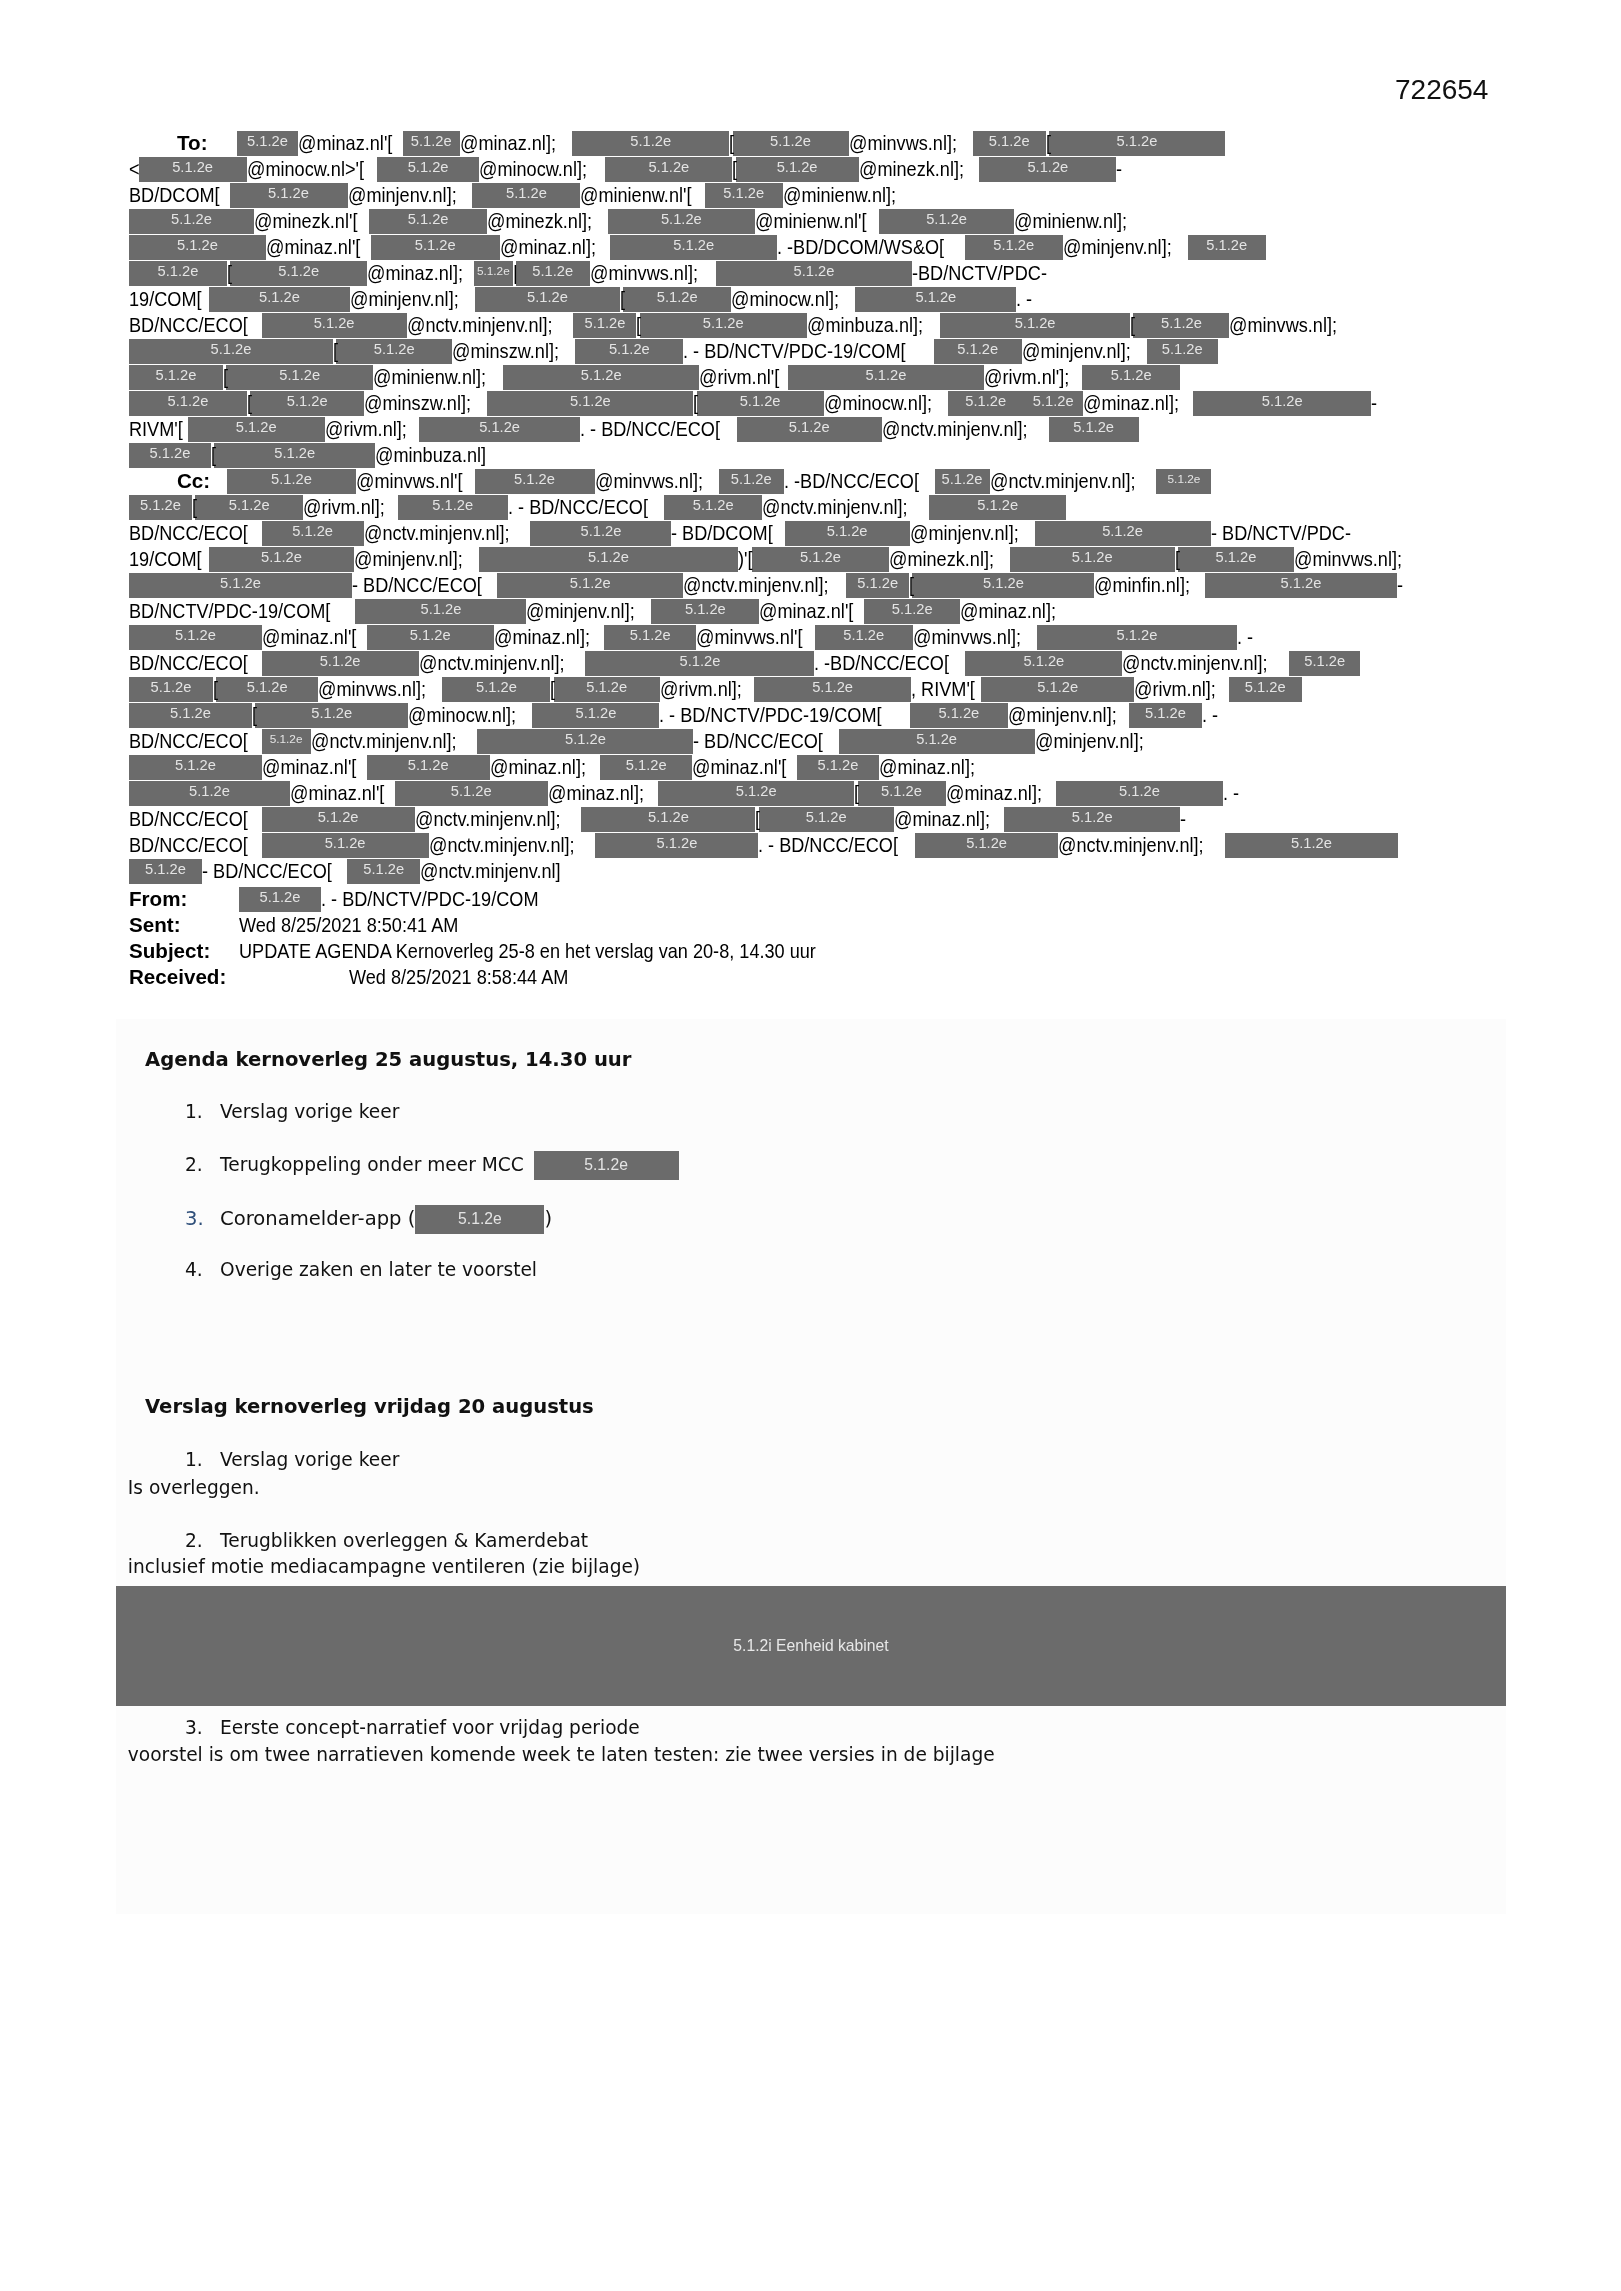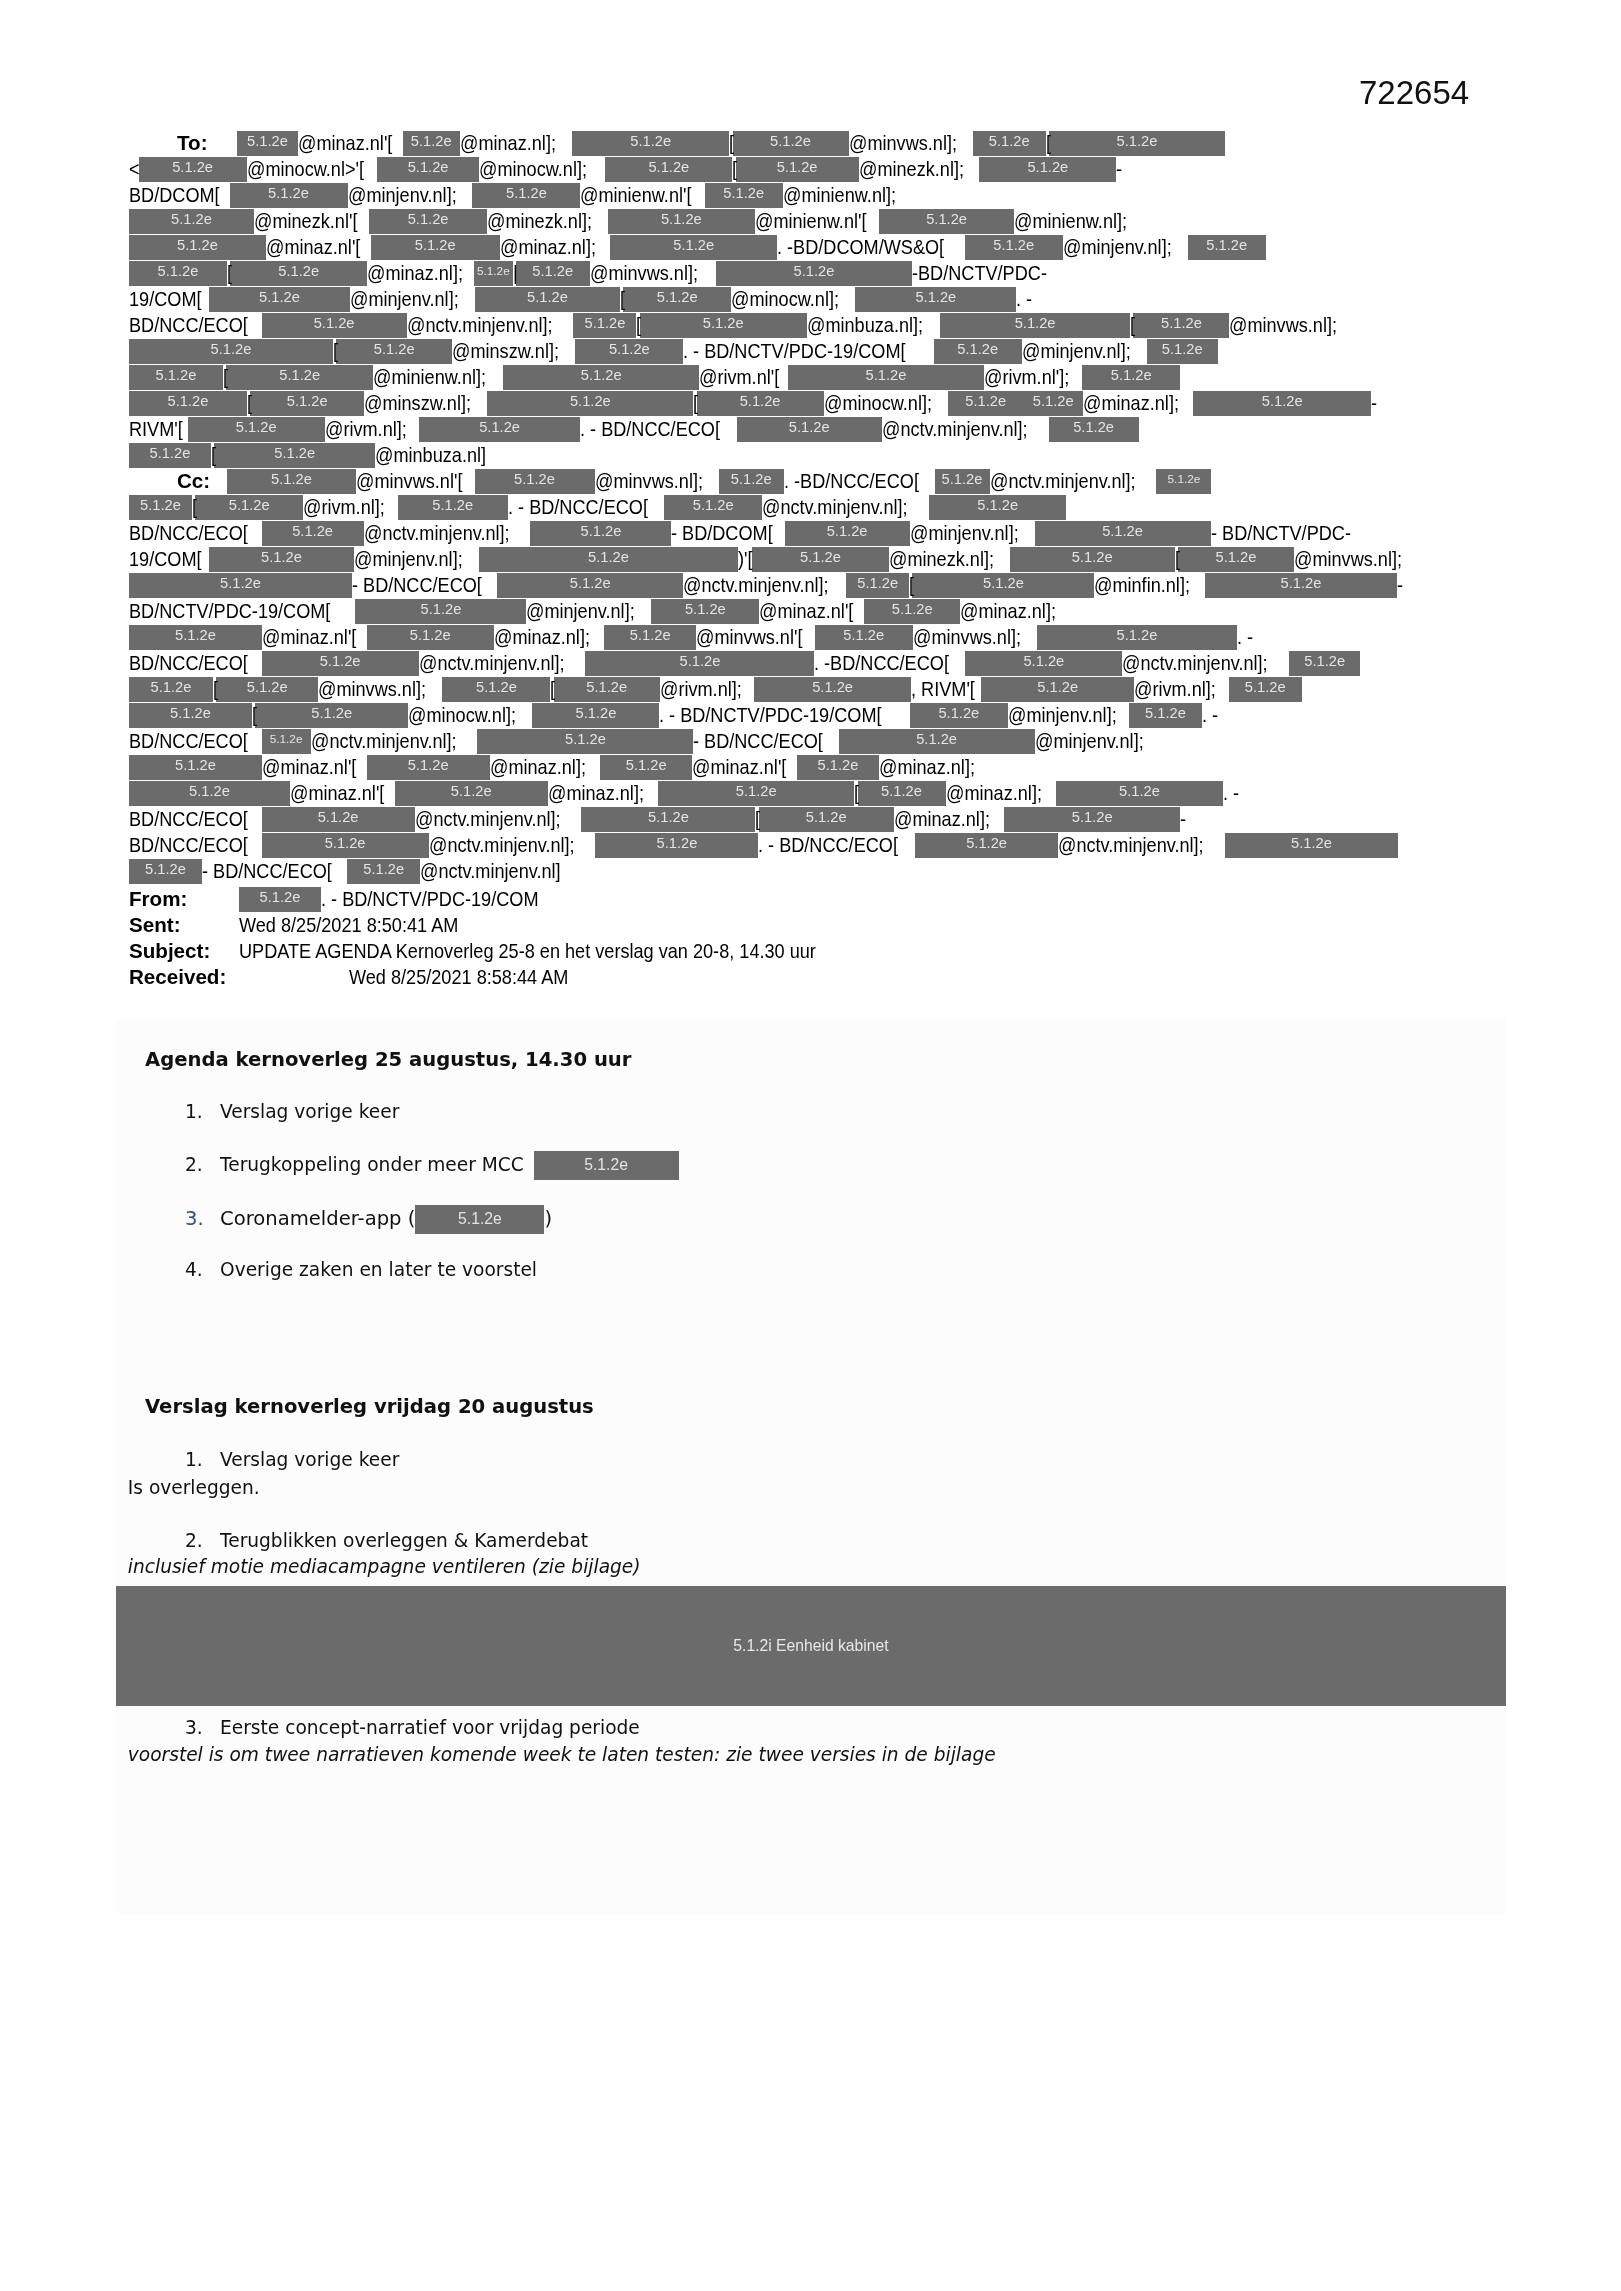--- a/index.html
+++ b/index.html
@@ -1,34 +1,34 @@
 <!DOCTYPE html>
 <html><head>
 <meta charset="utf-8">
 <style>
   html, body { margin: 0; padding: 0; background: #ffffff; }
   body { width: 1621px; height: 2292px; position: relative; overflow: hidden; font-family: "Liberation Sans", sans-serif; color: #000; }
-  .doc-number { position: absolute; top: 74px; left: 1359px; font-size: 33px; font-family: "Liberation Sans", sans-serif; color: #111; letter-spacing: 0px; text-align: right; }
+  .doc-number { position: absolute; top: 74px; left: 1395px; font-size: 28px; font-family: "Liberation Sans", sans-serif; color: #111; letter-spacing: 0px; text-align: right; }
   .header-block { position: absolute; top: 130px; left: 129px; width: 1392px; }
   .hline { position: relative; height: 26px; white-space: nowrap; font-size: 20.6px; line-height: 26px; transform-origin: left; }
   .hline .seg-text { display: inline-block; vertical-align: top; transform: scaleX(0.88); transform-origin: left; margin-right: -0.12em; }
   .hline .label { font-weight: bold; display: inline-block; vertical-align: top; margin-left: 48px; }
   .redact { display: inline-block; vertical-align: top; background: #6b6b6b; color: #e4e4e4; font-family: "Liberation Sans", sans-serif; font-size: 14.7px; text-align: center; height: 24.5px; line-height: 21.6px; margin-top: 1px; overflow: hidden; }
   .meta-row { height: 26px; font-size: 20.6px; line-height: 26px; white-space: nowrap; position: relative; }
   .meta-row .label { position: absolute; left: 0; font-weight: bold; }
   .meta-row .value { position: absolute; left: 110px; }
   .meta-row .value.received { left: 220px; }
   .body-panel { position: absolute; left: 116px; top: 1019px; width: 1390px; height: 895px; background: #fcfcfc; font-family: "DejaVu Sans", sans-serif; }
   .sec-title { position: absolute; font-weight: bold; font-size: 19.6px; color: #111; }
   .agenda-item { position: absolute; font-size: 18.6px; color: #111; white-space: nowrap; }
   .agenda-item .num { display: inline-block; width: 35px; }
   .agenda-item .num.blue { color: #2f4f7a; }
   .inline-redact { display: inline-block; background: #6b6b6b; color: #e4e4e4; font-family: "Liberation Sans", sans-serif; font-size: 15.7px; text-align: center; height: 29px; line-height: 27.4px; vertical-align: middle; }
   .plain-line { position: absolute; font-size: 18.6px; color: #111; white-space: nowrap; }
-  .italic { font-style: italic; }
+  .italic { }
   .big-redact { position: absolute; left: 0; top: 567px; width: 1390px; height: 120px; background: #6b6b6b; color: #e8e8e8; font-family: "Liberation Sans", sans-serif; font-size: 15.7px; text-align: center; line-height: 120px; }
   .para { position: absolute; left: 110px; top: 788px; width: 1255px; font-size: 18.6px; line-height: 27.4px; color: #111; }
   .para .inline-redact { height: 23.5px; line-height: 21.6px; font-size: 13.7px; vertical-align: 2px; }
 </style>
 </head>
 <body>
 
 <div class="doc-number">722654</div>
 
 <div class="header-block" id="header-block">

